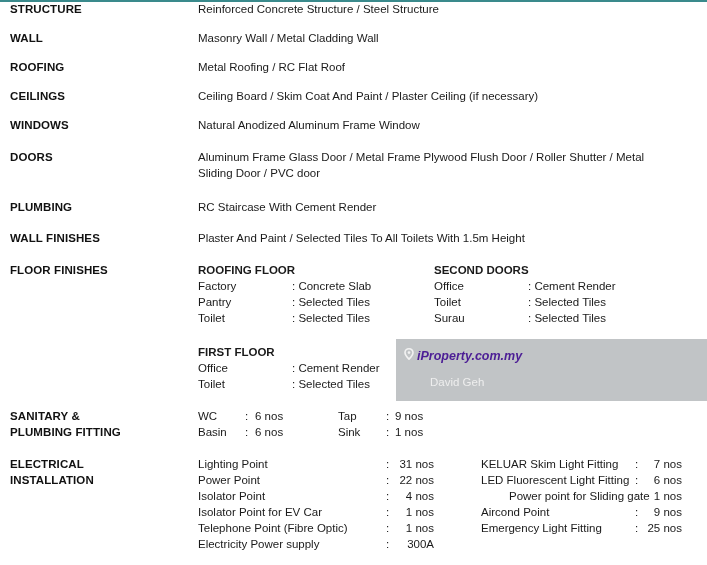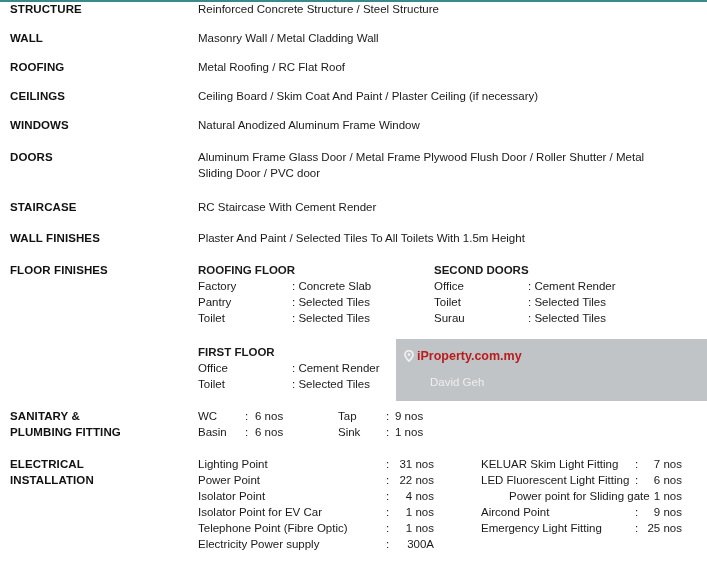--- a/index.html
+++ b/index.html
@@ -18,22 +18,22 @@
       letter-spacing: 0.1px;
     }
     .val { position: absolute; left: 198px; color: #1a1a1a; }
     .abs { position: absolute; white-space: nowrap; }
     .b { font-weight: bold; }
     .watermark {
       position: absolute; left: 396px; top: 339px; width: 311px; height: 62px;
       background: #c1c4c6;
     }
     .wm-brand {
-      position: absolute; left: 8px; top: 9px; color: #b91c1c;
-      font-weight: bold; font-size: 12.5px; display: flex; align-items: center; gap: 3px;
+      position: absolute; left: 8px; top: 9px; color: #4c1d95;
+      font-weight: bold; font-size: 12.5px; display: flex; align-items: flex-start; gap: 3px; font-style: italic;
     }
     .wm-name { position: absolute; left: 7px; top: 35px; color: #eeeeee; font-size: 11.5px; margin-left: 27px; }
     .pin { display: inline-block; width: 10px; height: 12px; }
     .right { text-align: right; }
   </style>
 </head>
 <body>
 
 <div class="topline"></div>
 
@@ -49,21 +49,21 @@
 <div class="label" style="top:88px">CEILINGS</div>
 <div class="val abs" style="top:88px">Ceiling Board / Skim Coat And Paint / Plaster Ceiling (if necessary)</div>
 
 <div class="label" style="top:117px">WINDOWS</div>
 <div class="val abs" style="top:117px">Natural Anodized Aluminum Frame Window</div>
 
 <div class="label" style="top:149px">DOORS</div>
 <div class="val abs" style="top:149px">Aluminum Frame Glass Door / Metal Frame Plywood Flush Door / Roller Shutter / Metal</div>
 <div class="val abs" style="top:165px">Sliding Door  / PVC door</div>
 
-<div class="label" style="top:199px">STAIRCASE</div>
+<div class="label" style="top:199px">PLUMBING</div>
 <div class="val abs" style="top:199px">RC Staircase With Cement Render</div>
 
 <div class="label" style="top:230px">WALL FINISHES</div>
 <div class="val abs" style="top:230px">Plaster And Paint / Selected Tiles To All Toilets With 1.5m Height</div>
 
 <div class="label" style="top:262px">FLOOR FINISHES</div>
 
 <div class="abs b" style="left:198px; top:262px">ROOFING FLOOR</div>
 <div class="abs" style="left:198px; top:278px">Factory</div>
 <div class="abs" style="left:292px; top:278px">: Concrete Slab</div>

